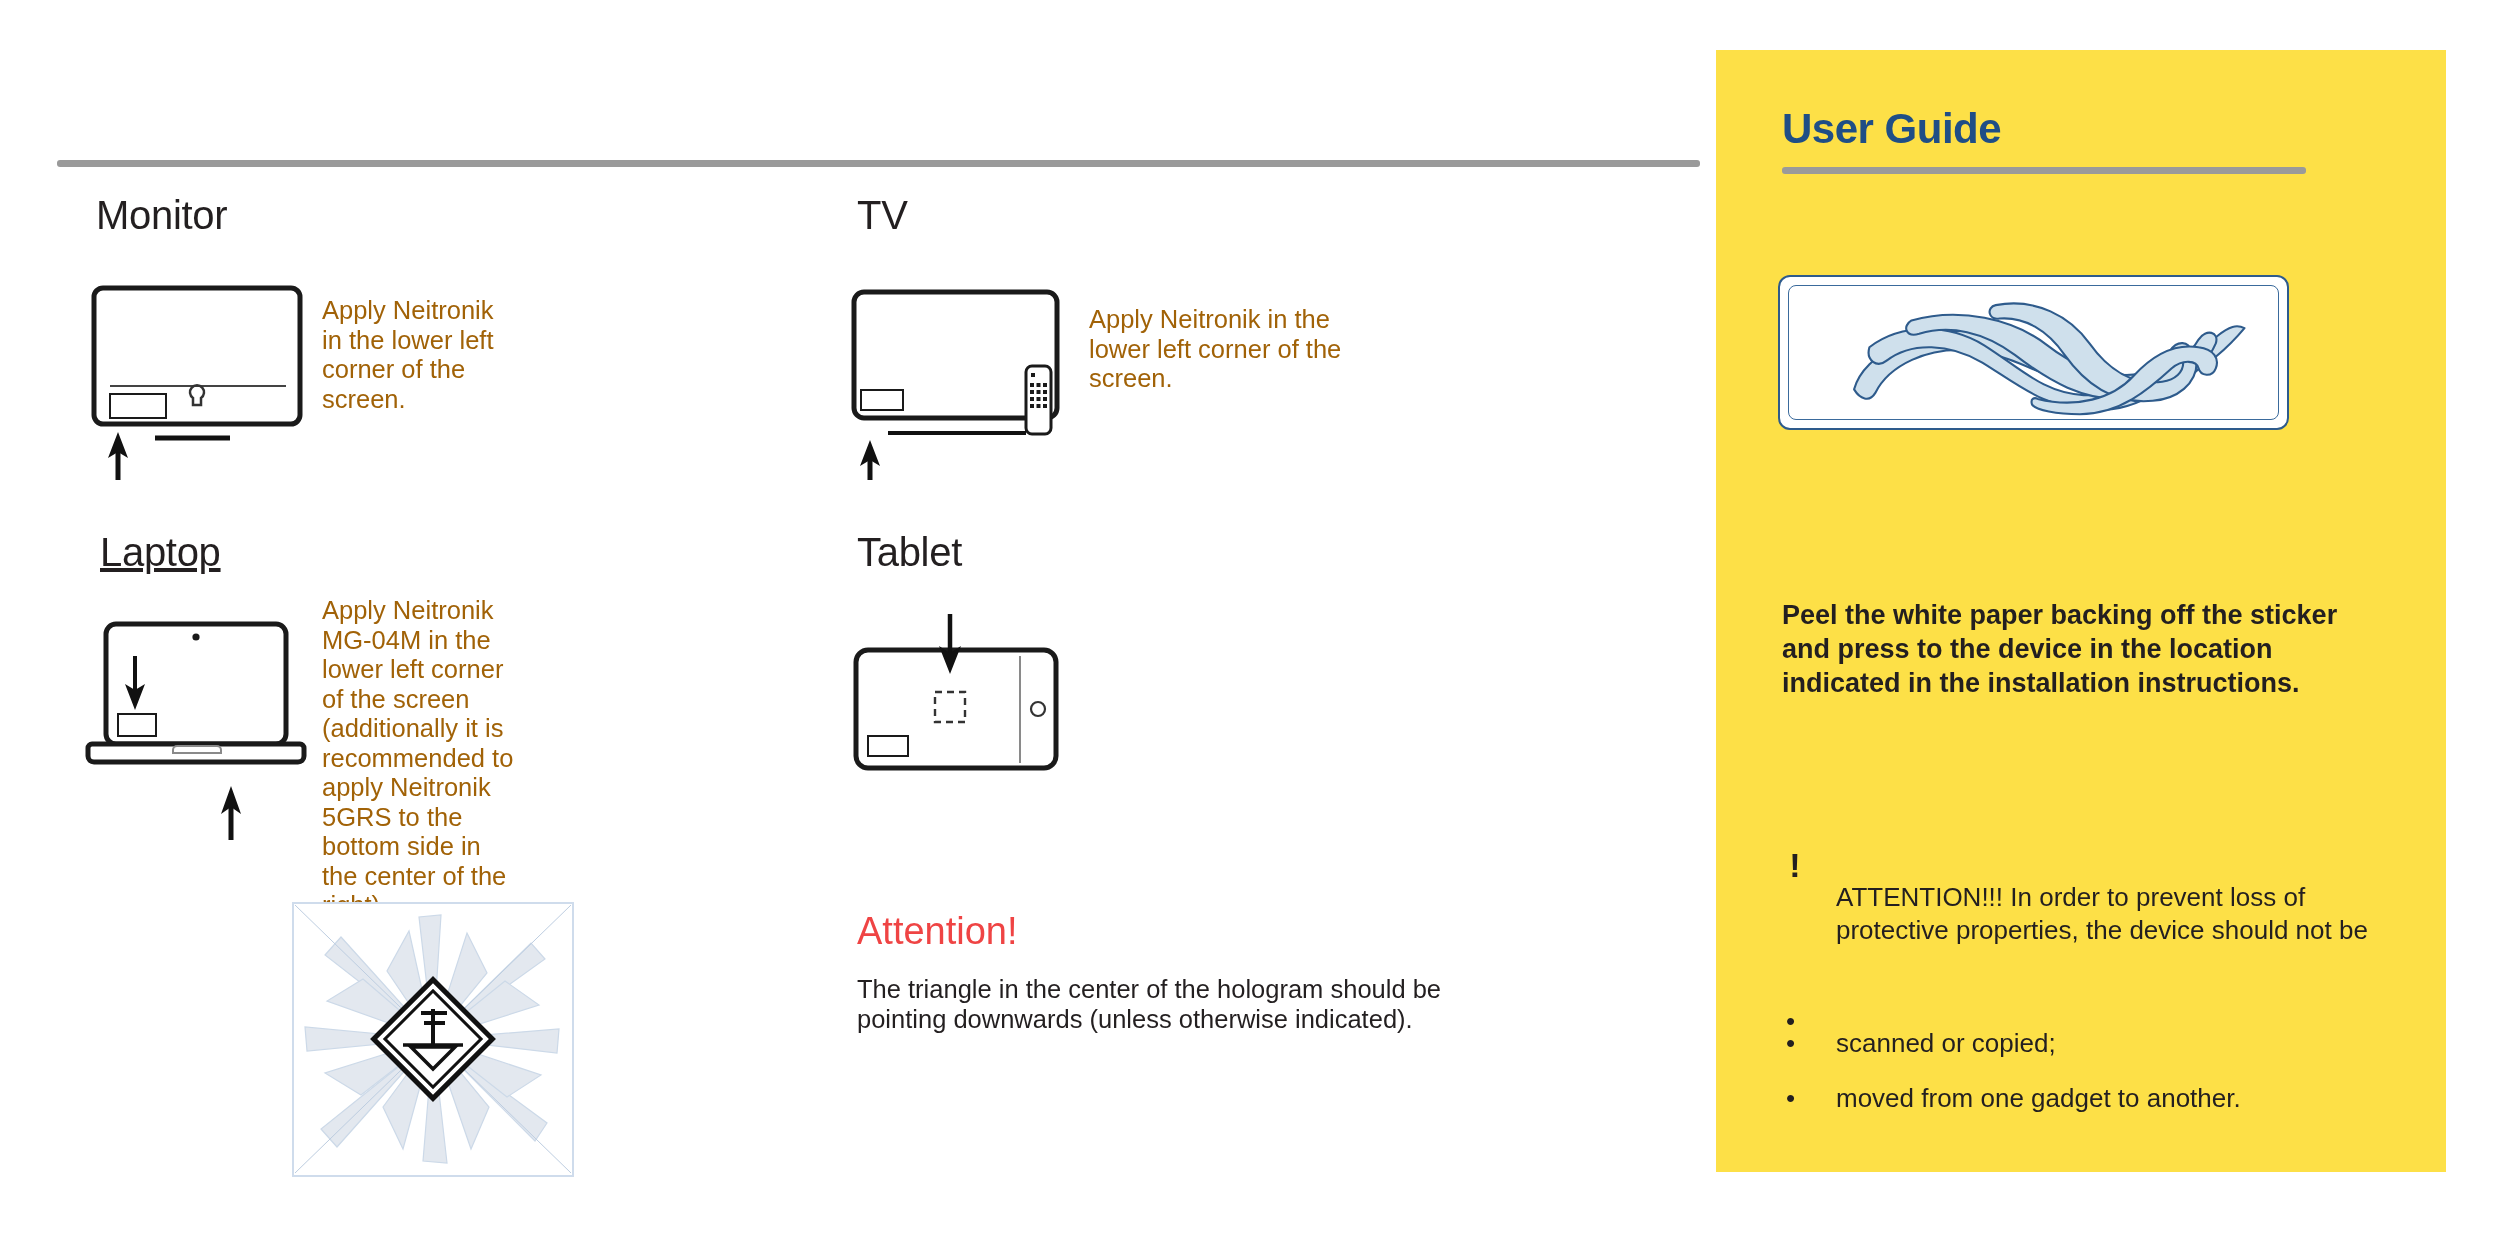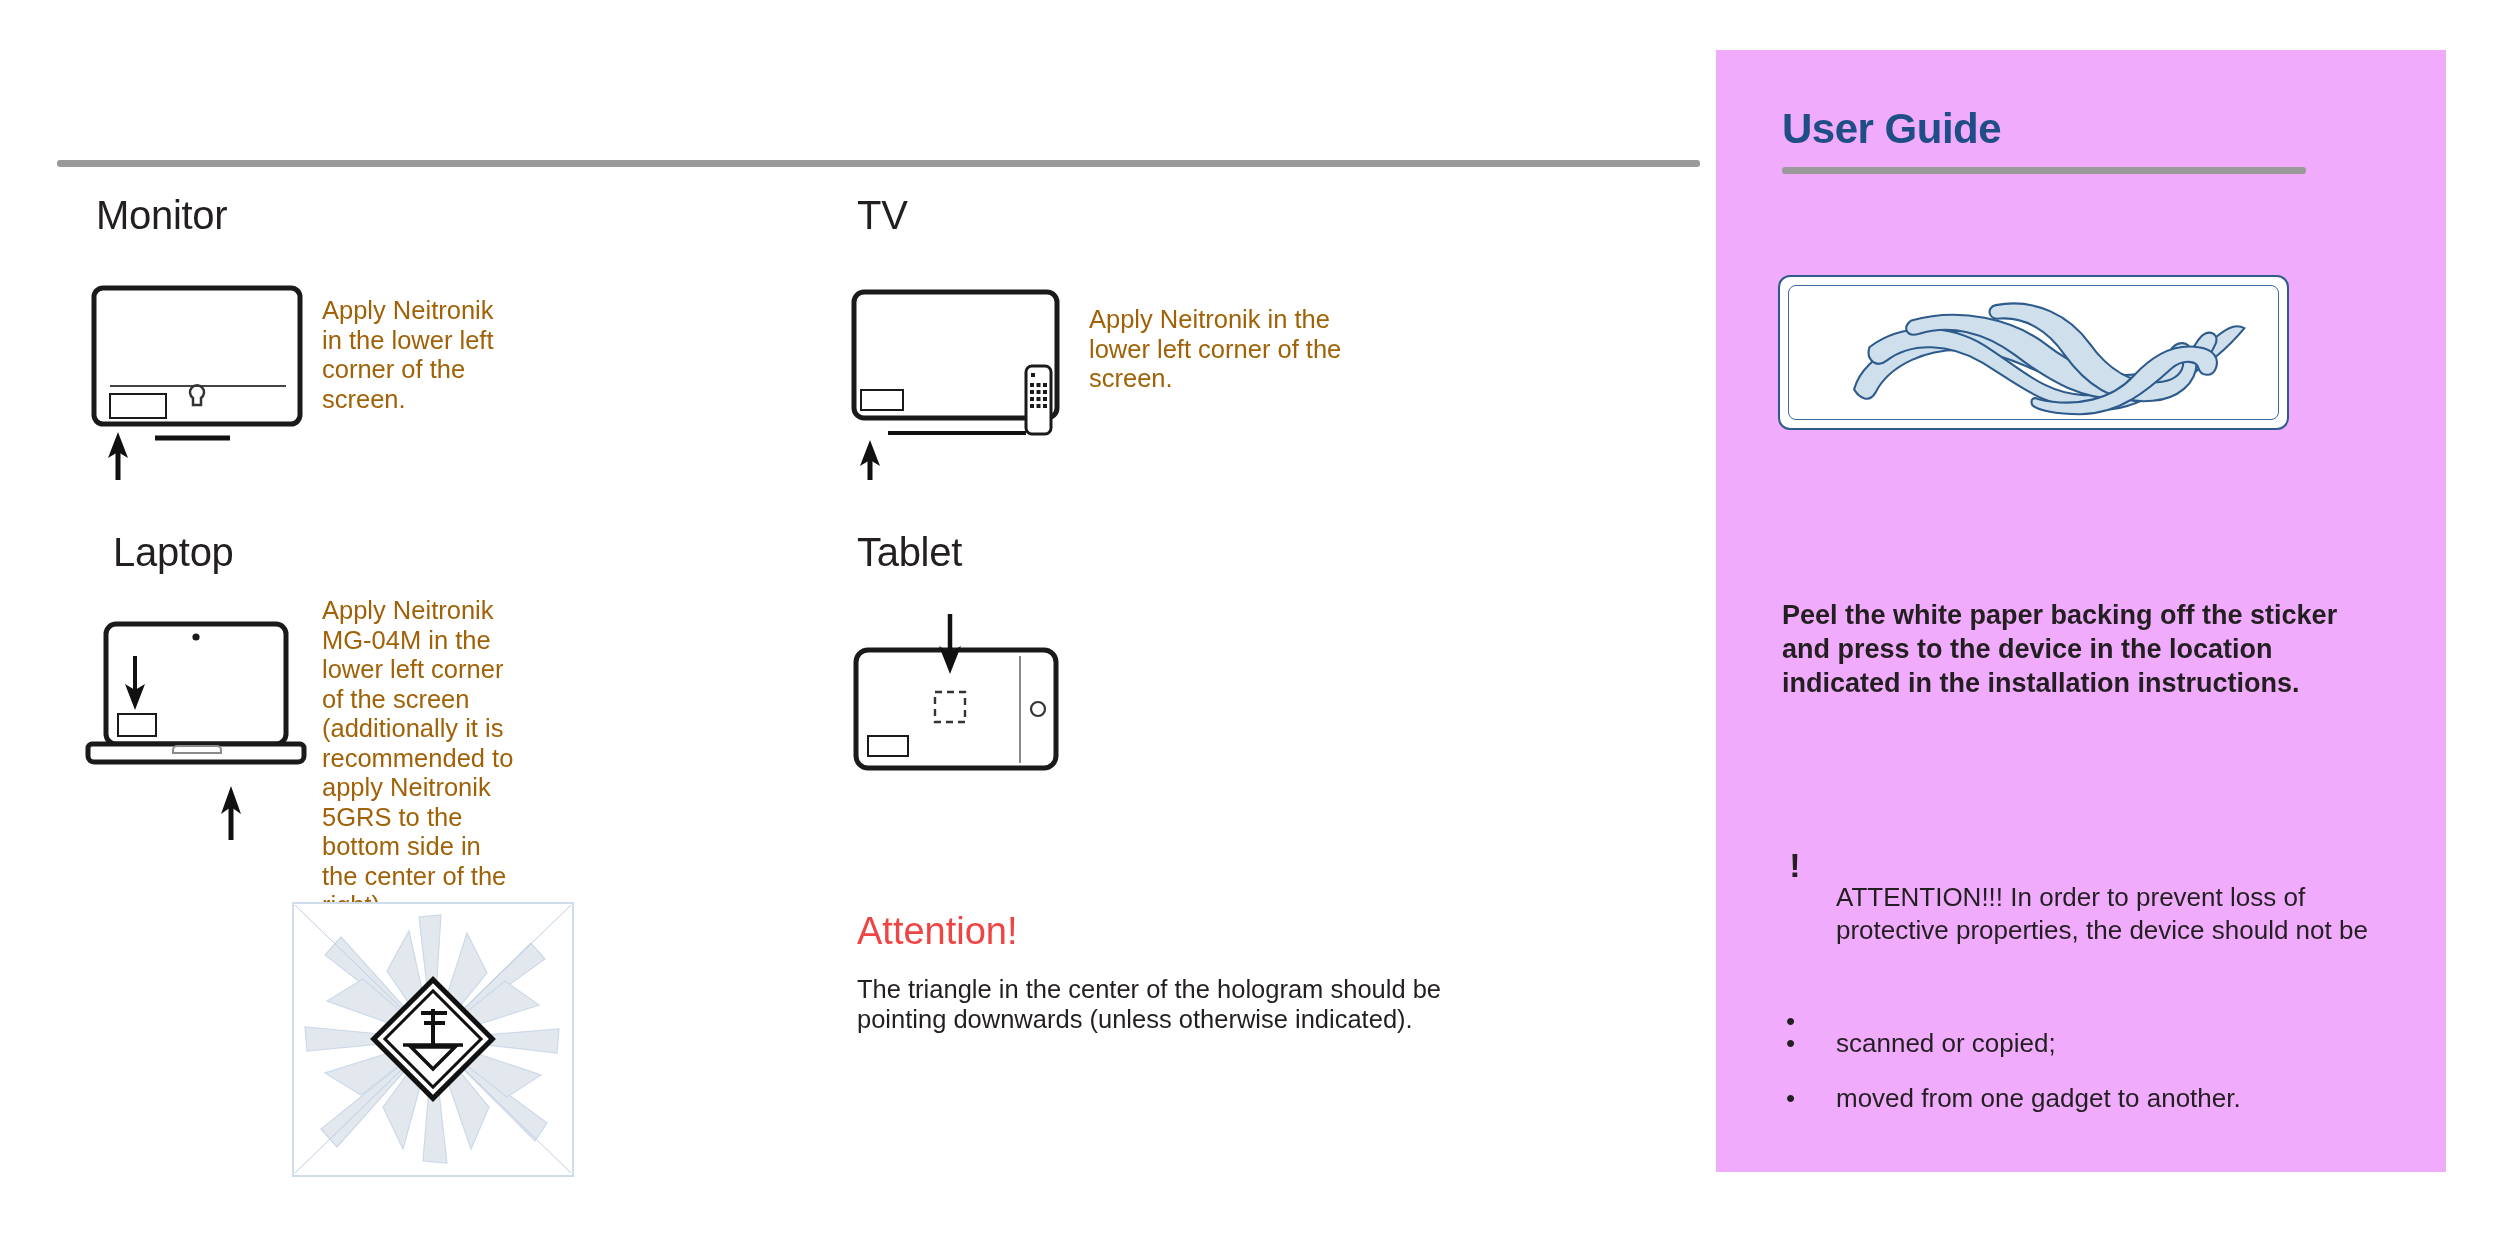--- a/index.html
+++ b/index.html
@@ -82,21 +82,21 @@
     height: 277px;
   }
 
   
   #sidebar {
     position: absolute;
     left: 1716px;
     top: 50px;
     width: 730px;
     height: 1122px;
-    background: #f0abfc;
+    background: #fde047;
   }
   #sidebar-title {
     position: absolute;
     left: 66px;
     top: 55px;
     font-size: 42px;
     font-weight: bold;
     color: #1f4e86;
     letter-spacing: -0.5px;
     white-space: nowrap;
@@ -242,21 +242,21 @@
       </g>
       <line x1="40" y1="153" x2="178" y2="153" stroke="#111" stroke-width="4"></line>
 
       <line x1="22" y1="200" x2="22" y2="176" stroke="#111" stroke-width="5"></line>
       <polygon points="22,160 12,186 22,180 32,186" fill="#111"></polygon>
     </svg>
   </div>
 
   <div class="body-text" style="left:1089px; top:305px; width:270px;">Apply Neitronik in the lower left corner of the screen.</div>
 
-  <div class="device-title" style="left:113px; top:530px;">Laptop</div>
+  <div class="device-title" style="left:100px; top:530px;text-decoration:underline;">Laptop</div>
 
   <div class="illus" style="left:80px; top:618px; width:260px; height:230px;">
     <svg width="260" height="230" viewBox="0 0 260 230" xmlns="http://www.w3.org/2000/svg">
 
       <rect x="26" y="6" width="180" height="120" rx="10" ry="10" fill="#ffffff" stroke="#1a1a1a" stroke-width="5"></rect>
       <circle cx="116" cy="19" r="3.6" fill="#1a1a1a"></circle>
       <rect x="38" y="96" width="38" height="22" fill="#ffffff" stroke="#1a1a1a" stroke-width="2"></rect>
 
       <line x1="55" y1="38" x2="55" y2="74" stroke="#111" stroke-width="4"></line>
       <polygon points="55,92 45,66 55,72 65,66" fill="#111"></polygon>

